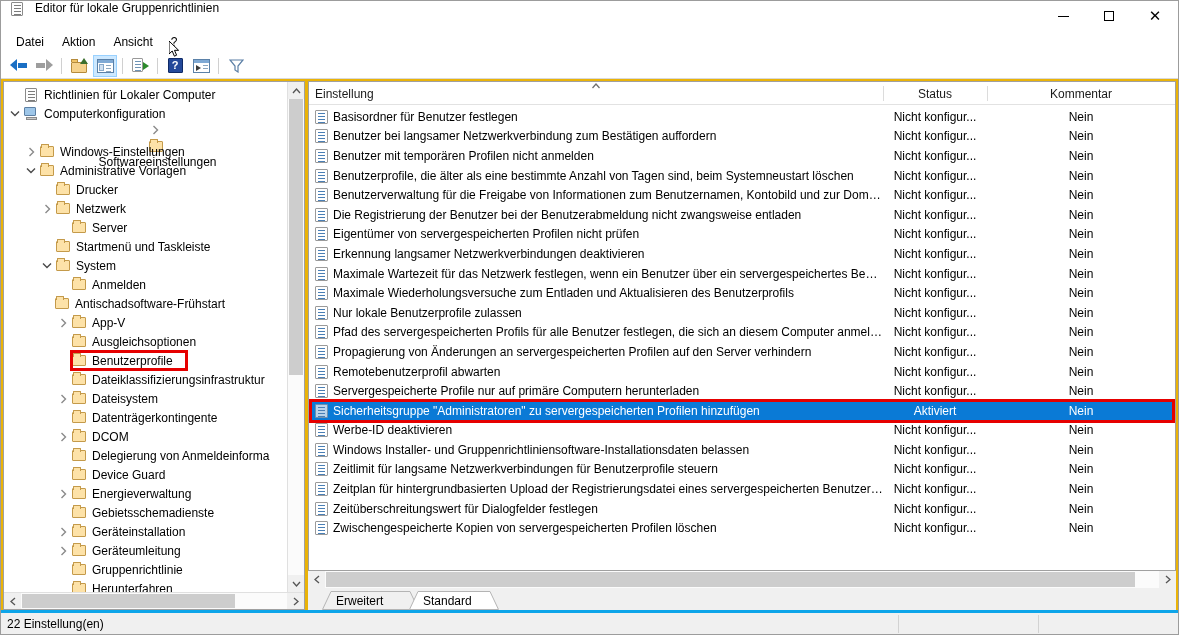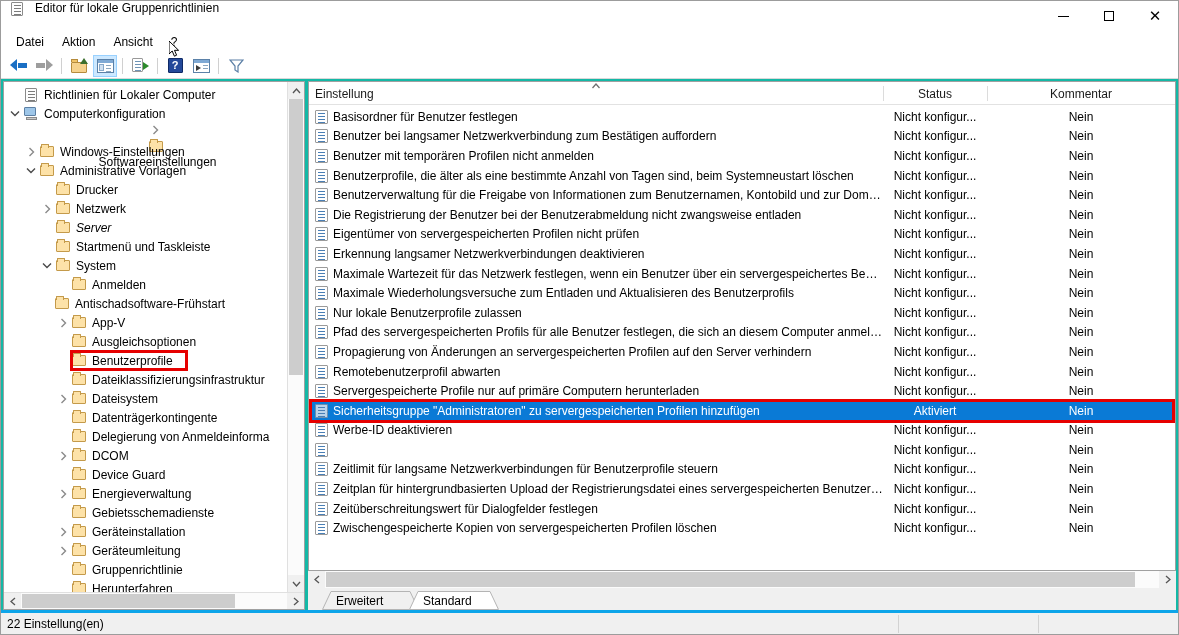--- a/index.html
+++ b/index.html
@@ -165,21 +165,21 @@
   .ico-winrun .lns {
     position: absolute; left: 10px; top: 6px; width: 5px; height: 1px;
     background: #8ba6bf; box-shadow: 0 3px 0 #8ba6bf;
   }
 
   .ico-filter { width: 15px; height: 14px; position: relative; }
   .ico-filter svg { display: block; }
 
   
   .body {
-    flex: 1; display: flex; background: #14b8a6;
+    flex: 1; display: flex; background: #eab308;
     padding: 2px 2px 0 2px; min-height: 0;
   }
 
   
   .tree-pane {
     width: 302px; flex: 0 0 302px;
     background: #ffffff; border: 1px solid #a0a0a0;
     display: flex; flex-direction: column; min-height: 0;
     margin-right: 3px;
   }
@@ -530,21 +530,21 @@
               <div class="t-exp">
                 <svg width="7" height="10" viewBox="0 0 7 10">
                   <polyline points="1.5,1 5.5,5 1.5,9" fill="none" stroke="#8a8a8a" stroke-width="1.4"></polyline>
                 </svg>
               </div>
               <div class="t-icon">
                 <div class="folder"></div>
               </div>
               <span class="t-label">Netzwerk</span>
             </div>
-            <div class="tnode" style="padding-left: 36px; font-style: italic;">
+            <div class="tnode" style="padding-left: 52px;">
               <div class="t-exp"></div>
               <div class="t-icon">
                 <div class="folder"></div>
               </div>
               <span class="t-label">Server</span>
             </div>
             <div class="tnode" style="padding-left: 36px;">
               <div class="t-exp"></div>
               <div class="t-icon">
                 <div class="folder"></div>
@@ -621,36 +621,36 @@
               <span class="t-label">Dateisystem</span>
             </div>
             <div class="tnode" style="padding-left: 52px;">
               <div class="t-exp"></div>
               <div class="t-icon">
                 <div class="folder"></div>
               </div>
               <span class="t-label">Datenträgerkontingente</span>
             </div>
             <div class="tnode" style="padding-left: 52px;">
-              <div class="t-exp"></div>
-              <div class="t-icon">
-                <div class="folder"></div>
-              </div>
-              <span class="t-label">Delegierung von Anmeldeinforma</span>
-            </div>
-            <div class="tnode" style="padding-left: 52px;">
               <div class="t-exp">
                 <svg width="7" height="10" viewBox="0 0 7 10">
                   <polyline points="1.5,1 5.5,5 1.5,9" fill="none" stroke="#8a8a8a" stroke-width="1.4"></polyline>
                 </svg>
               </div>
               <div class="t-icon">
                 <div class="folder"></div>
               </div>
               <span class="t-label">DCOM</span>
+            </div>
+            <div class="tnode" style="padding-left: 52px;">
+              <div class="t-exp"></div>
+              <div class="t-icon">
+                <div class="folder"></div>
+              </div>
+              <span class="t-label">Delegierung von Anmeldeinforma</span>
             </div>
             <div class="tnode" style="padding-left: 52px;">
               <div class="t-exp"></div>
               <div class="t-icon">
                 <div class="folder"></div>
               </div>
               <span class="t-label">Device Guard</span>
             </div>
             <div class="tnode" style="padding-left: 52px;">
               <div class="t-exp">
@@ -890,20 +890,21 @@
                 <div class="cell-setting">
                   <span class="pol-icon"></span>
                   <span class="txt">Werbe-ID deaktivieren</span>
                 </div>
                 <div class="cell-status">Nicht konfigur...</div>
                 <div class="cell-comment">Nein</div>
               </div>
               <div class="lrow">
                 <div class="cell-setting">
                   <span class="pol-icon"></span>
+                  <span class="txt">Windows Installer- und Gruppenrichtliniensoftware-Installationsdaten belassen</span>
                 </div>
                 <div class="cell-status">Nicht konfigur...</div>
                 <div class="cell-comment">Nein</div>
               </div>
               <div class="lrow">
                 <div class="cell-setting">
                   <span class="pol-icon"></span>
                   <span class="txt">Zeitlimit für langsame Netzwerkverbindungen für Benutzerprofile steuern</span>
                 </div>
                 <div class="cell-status">Nicht konfigur...</div>

